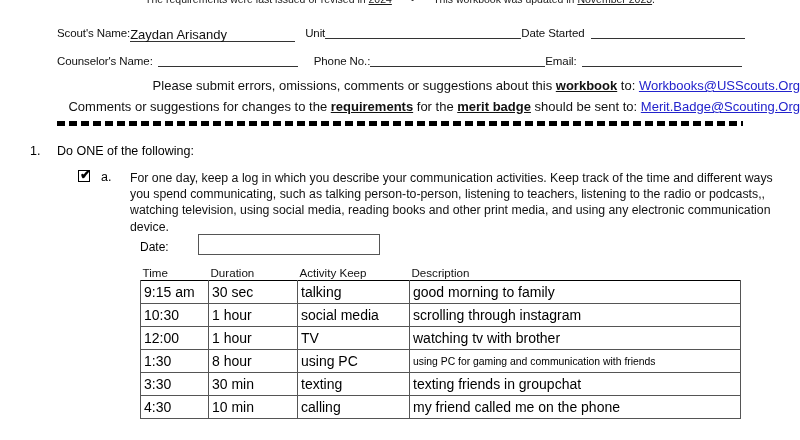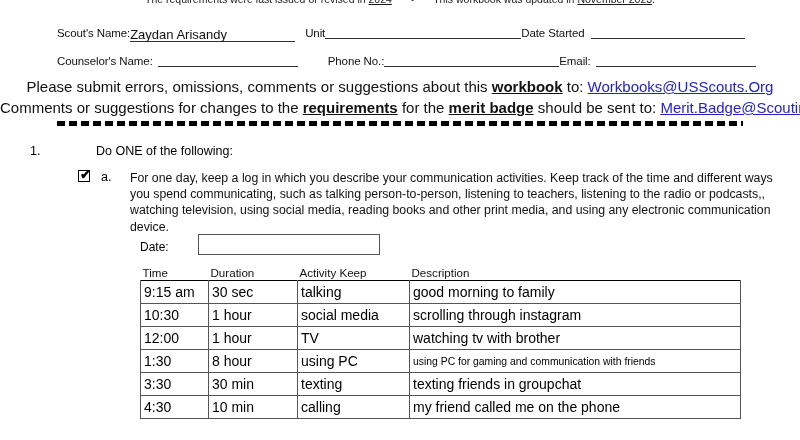--- a/index.html
+++ b/index.html
@@ -69,22 +69,22 @@
     font-size: 13px;
     line-height: 13px;
     text-align: left;
     font-family: "Liberation Sans", sans-serif;
   }
 
   
   .note {
     position: absolute;
     width: 800px;
-    text-align: center;
-    font-size: 15px;
+    text-align: right;
+    font-size: 13px;
     white-space: nowrap;
     color: #111;
   }
   #note1 { left: 0; top: 78px; }
   #note2 { left: 0; top: 99px; }
   .bold-u { font-weight: bold; text-decoration: underline; }
   .link {
     color: #2222cc;
     text-decoration: underline;
   }
@@ -108,21 +108,20 @@
     position: absolute;
     left: 30px;
     top: 144px;
     font-size: 12.5px;
   }
   #req-title {
     position: absolute;
     left: 57px;
     top: 144px;
     font-size: 12.5px;
-    margin-left: 39px;
   }
 
   #checkbox {
     position: absolute;
     left: 78px;
     top: 170px;
     width: 12px;
     height: 12px;
     border: 1.6px solid #000;
     box-sizing: border-box;
@@ -236,21 +235,21 @@
       <span>This workbook was updated in</span>
       <span class="u">November 2023</span><span>.</span>
     </div>
   </div>
 
   <div class="field-row" id="row-scout">
     <span class="lbl">Scout's Name:</span><span class="filled" style="width:165px">Zaydan Arisandy</span><span class="lbl" style="margin-left:10px">Unit</span><span class="blank" style="width:196px"></span><span class="lbl">Date Started</span><span class="blank" style="width:154px;margin-left:6px"></span>
   </div>
 
   <div class="field-row" id="row-counselor">
-    <span class="lbl">Counselor's Name:</span><span class="blank" style="width:140px;margin-left:5px"></span><span class="lbl" style="margin-left:30px">Phone No.:</span><span class="blank" style="width:175px"></span><span class="lbl">Email:</span><span class="blank" style="width:160px;margin-left:5px"></span>
+    <span class="lbl">Counselor's Name:</span><span class="blank" style="width:140px;margin-left:5px"></span><span class="lbl" style="margin-left:16px">Phone No.:</span><span class="blank" style="width:175px"></span><span class="lbl">Email:</span><span class="blank" style="width:160px;margin-left:5px"></span>
   </div>
 
   <div class="note" id="note1">
     <span>Please submit errors, omissions, comments or suggestions about this</span>
     <span class="bold-u">workbook</span>
     <span>to:</span>
     <span class="link">Workbooks@USScouts.Org</span>
   </div>
 
   <div class="note" id="note2">

